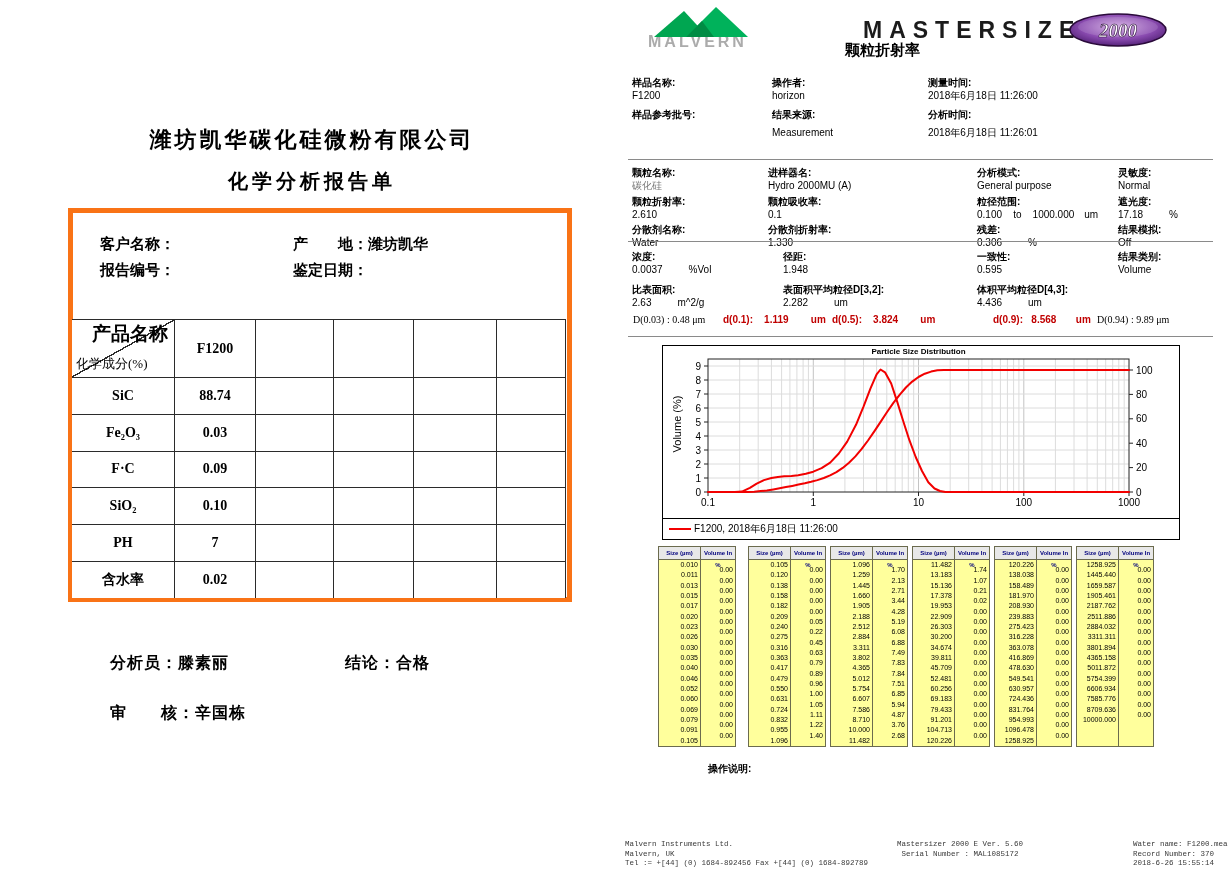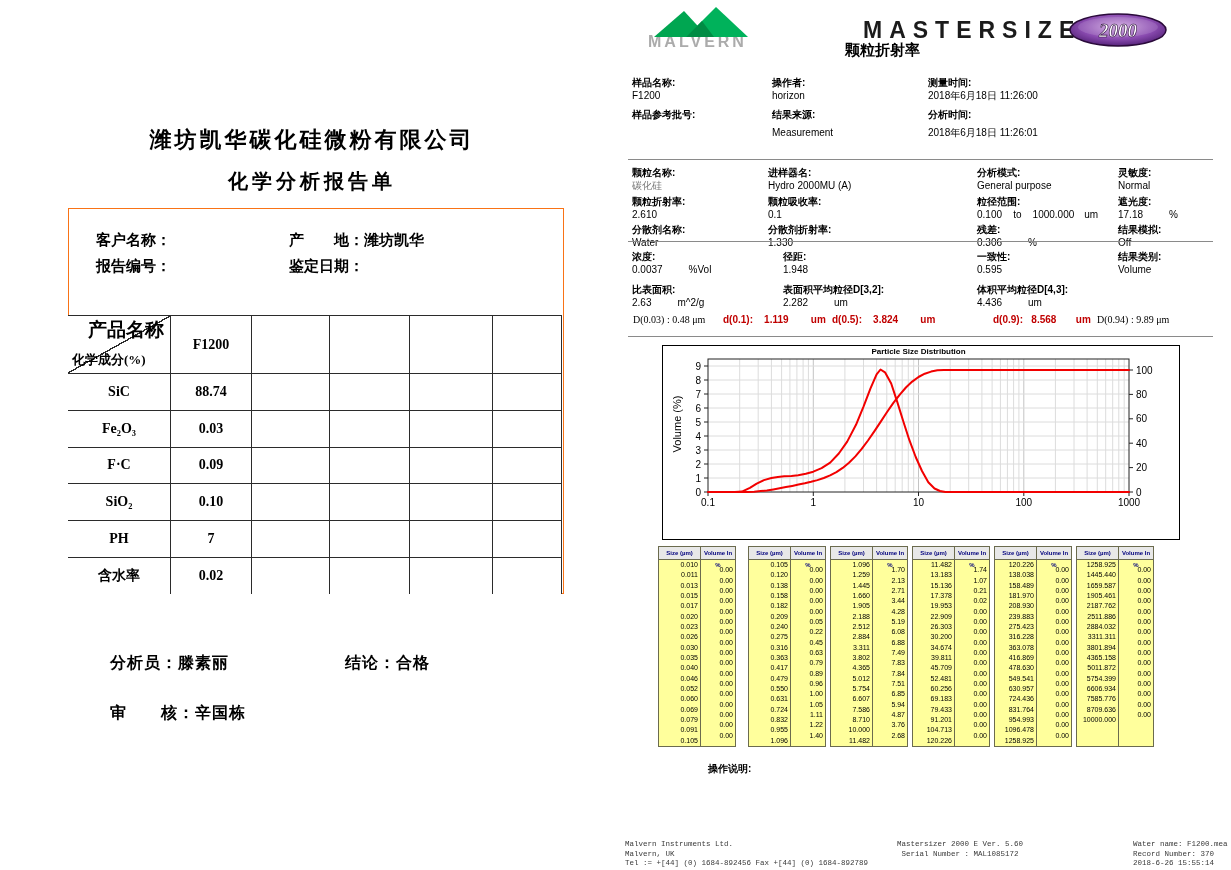--- a/index.html
+++ b/index.html
@@ -4,32 +4,32 @@
 <style>
   html,body{margin:0;padding:0;background:#ffffff;}
   body{width:1231px;height:870px;position:relative;overflow:hidden;
        font-family:"Liberation Sans",sans-serif;color:#111;}
   .abs{position:absolute;}
 
   
   .lp{font-family:"Liberation Serif","DejaVu Serif",serif;color:#000;}
   .lp-title1{left:62px;top:125px;width:500px;text-align:center;font-size:22px;font-weight:bold;letter-spacing:3px;}
   .lp-title2{left:62px;top:168px;width:500px;text-align:center;font-size:20px;font-weight:bold;letter-spacing:4px;}
-  .lp-box{left:68px;top:208px;width:494px;height:384px;border:1px solid #f97316;}
+  .lp-box{left:68px;top:208px;width:494px;height:384px;border:5px solid #f97316;}
   .lp-info{font-size:15px;font-weight:bold;white-space:pre;}
   .lp-grid{left:-1px;top:106px;width:494px;height:278px;display:grid;
            grid-template-columns:102px 80px 77px 79px 82px 68px;
            grid-template-rows:57px repeat(6,35.8px);
            background:#2b2b2b;gap:1px;border-top:1px solid #2b2b2b;}
   .lp-cell{background:#fff;display:flex;align-items:center;justify-content:center;
            font-size:14px;font-weight:bold;position:relative;}
   .lp-corner{background:
       linear-gradient(to bottom right,transparent calc(50% - 0.7px),#2b2b2b calc(50% - 0.7px),#2b2b2b calc(50% + 0.7px),transparent calc(50% + 0.7px)),#fff;}
   .lp-corner .ct{position:absolute;top:1px;right:6px;font-size:19px;font-weight:bold;}
-  .lp-corner .cb{position:absolute;bottom:4px;left:4px;font-size:13px;font-weight:bold;}
+  .lp-corner .cb{position:absolute;bottom:4px;left:4px;font-size:13px;font-weight:normal;}
   .lp-sign{font-size:16px;font-weight:bold;letter-spacing:1px;white-space:pre;}
 
   
   .rp-hr{height:0;border-top:1px solid #8a8a8a;left:628px;width:585px;}
   .ms-title{left:863px;top:17px;font-size:23px;font-weight:600;letter-spacing:7px;color:#1b1b1b;}
   .ms-sub{left:845px;top:41px;font-size:15px;font-weight:bold;color:#000;}
   .fld{position:absolute;white-space:pre;}
   .fl{font-size:10px;font-weight:bold;color:#000;line-height:13px;}
   .fv{font-size:10px;color:#000;line-height:13px;white-space:pre;}
   .fu{margin-left:26px;}
@@ -290,20 +290,24 @@
       <line x1="466.0" y1="72.8" x2="470.0" y2="72.8" stroke="#222" stroke-width="1"></line>
       <text x="473" y="76.3" text-anchor="start">60</text>
       <line x1="466.0" y1="48.4" x2="470.0" y2="48.4" stroke="#222" stroke-width="1"></line>
       <text x="473" y="51.9" text-anchor="start">80</text>
       <line x1="466.0" y1="24.0" x2="470.0" y2="24.0" stroke="#222" stroke-width="1"></line>
       <text x="473" y="27.5" text-anchor="start">100</text>
       <polyline points="71.9,146.0 78.9,145.6 86.9,141.8 93.7,137.6 100.9,134.1 108.4,132.0 114.8,130.9 121.2,130.3 128.4,129.9 135.2,129.2 142.8,127.8 150.3,125.7 158.6,122.2 167.2,116.6 175.8,107.5 184.2,95.6 193.0,78.8 200.5,60.6 207.5,42.4 213.6,28.4 217.5,23.5 222.0,26.3 228.2,37.5 234.4,56.4 240.5,76.0 246.4,94.2 252.7,111.0 259.0,125.0 265.3,136.2 271.5,142.5 277.0,145.0 282.4,145.9 287.2,146.0 466.0,146.0" fill="none" stroke="#f20000" stroke-width="2" stroke-linejoin="round" stroke-linecap="round"></polyline>
       <polyline points="45.0,146.0 78.7,146.0 85.0,145.9 91.2,145.7 97.6,145.1 103.9,144.4 110.3,143.4 116.6,142.3 122.9,141.1 129.2,139.9 135.5,138.6 141.8,137.3 148.1,135.8 154.4,134.1 160.8,132.0 167.1,129.4 173.4,126.1 179.7,121.9 186.0,116.7 192.4,110.4 198.7,102.9 205.0,94.5 211.3,85.4 217.6,75.9 223.9,66.3 230.2,57.1 236.6,48.8 242.9,41.5 249.2,35.6 255.5,31.0 261.8,27.7 268.1,25.6 274.4,24.3 280.8,24.0 287.1,24.0 466.0,24.0" fill="none" stroke="#f20000" stroke-width="2" stroke-linejoin="round" stroke-linecap="round"></polyline>
     </svg>
   <div class="chart-ylabel">Volume (%)</div>
+  <div class="chart-legend">
+    <span class="legend-line"></span>
+    <span>F1200, 2018年6月18日 11:26:00</span>
+  </div>
 </div>
 
 <div id="size-tables">
     <div class="mini-table" style="left: 658px;">
       <div class="mt-head">
         <span class="mt-h1">Size (µm)</span>
         <span class="mt-h2">Volume In %</span>
       </div>
       <div class="mt-body">
         <span class="mt-size" style="top:0.0px">0.010</span>

